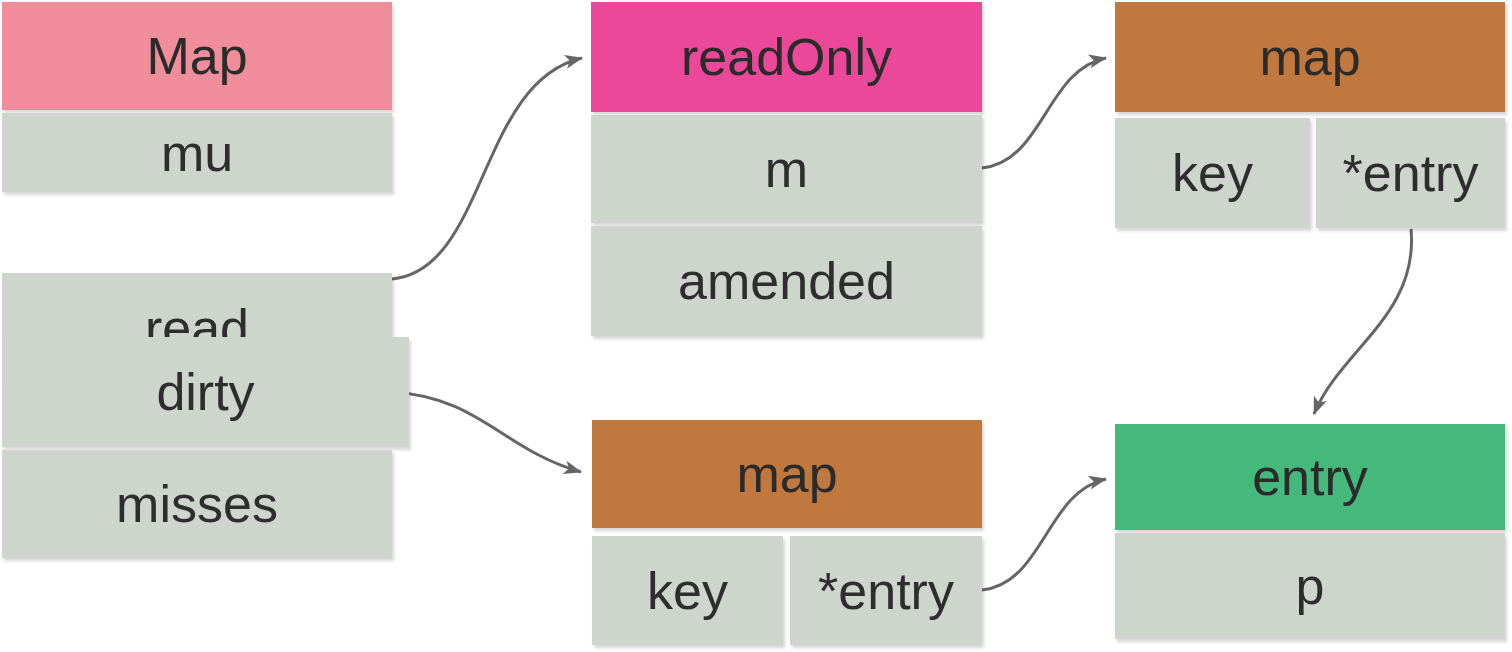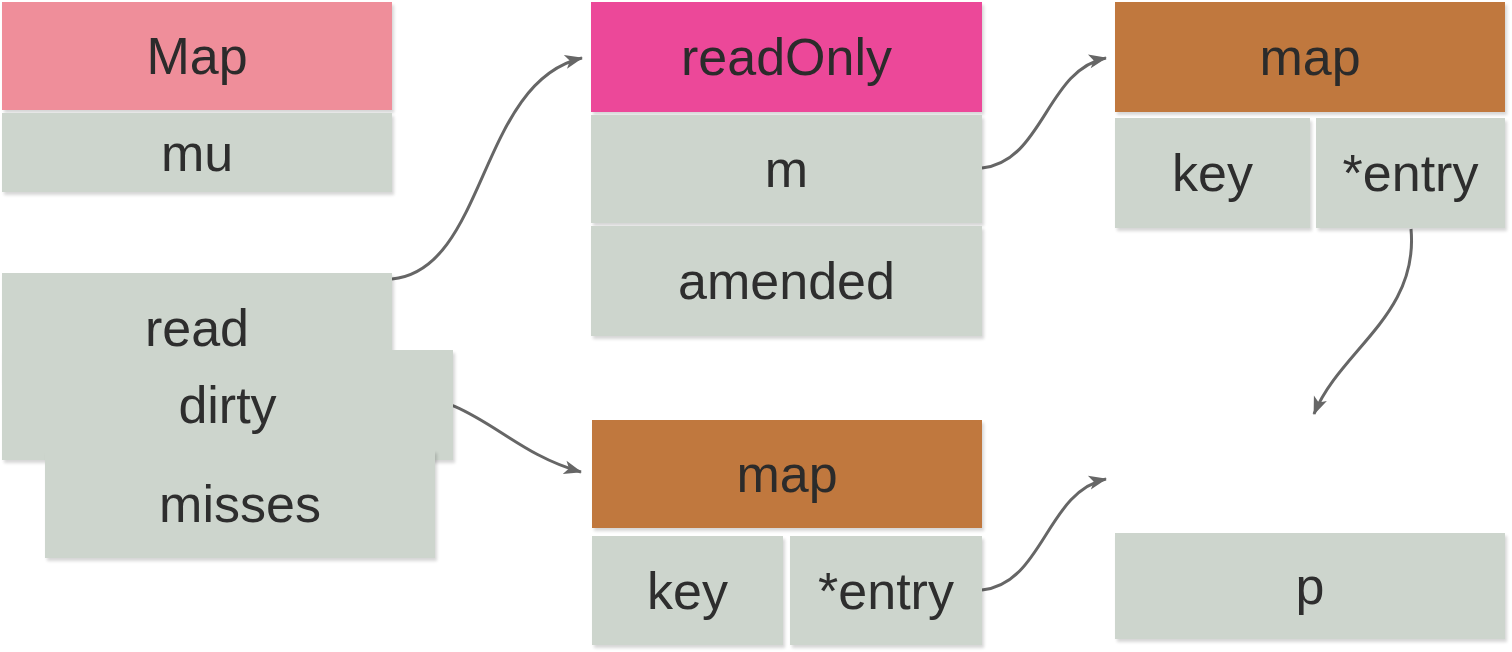--- a/index.html
+++ b/index.html
@@ -24,22 +24,22 @@
     text-align: center;
   }
   .header { color: #2b2b2b; }
   #edges { position: absolute; left: 0; top: 0; width: 1512px; height: 652px; pointer-events: none; }
   .edge { fill: none; stroke: #666666; stroke-width: 3; }
 
   
   #n-map-h  { left: 2px;   top: 2px;   width: 390px; height: 108px; }
   #n-map-f0 { left: 2px;   top: 113px; width: 390px; height: 79px; }
   #n-map-f1 { left: 2px;   top: 225px; width: 390px; height: 109px; margin-top: 48px; }
-  #n-map-f2 { left: 2px;   top: 350px; width: 451px; height: 110px; }
-  #n-map-f3 { left: 2px;   top: 450px; width: 390px; height: 108px; margin-left: 43px; }
+  #n-map-f2 { left: 2px;   top: 337px; width: 407px; height: 110px; }
+  #n-map-f3 { left: 2px;   top: 450px; width: 390px; height: 108px; }
 
   
   #n-ro-h  { left: 591px; top: 2px;   width: 391px; height: 110px; }
   #n-ro-f0 { left: 591px; top: 115px; width: 391px; height: 108px; }
   #n-ro-f1 { left: 591px; top: 226px; width: 391px; height: 110px; }
 
   
   #n-mt-h  { left: 1115px; top: 2px;   width: 390px; height: 110px; }
   #n-mt-f0 { left: 1115px; top: 118px; width: 195px; height: 110px; }
   #n-mt-f1 { left: 1316px; top: 118px; width: 189px; height: 110px; }
@@ -82,15 +82,16 @@
   <div class="cell" id="n-ro-f1">amended</div>
 
   <div class="cell header" id="n-mt-h" style="background: rgb(192, 120, 62);">map</div>
   <div class="cell" id="n-mt-f0">key</div>
   <div class="cell" id="n-mt-f1">*entry</div>
 
   <div class="cell header" id="n-mb-h" style="background: rgb(192, 120, 62);">map</div>
   <div class="cell" id="n-mb-f0">key</div>
   <div class="cell" id="n-mb-f1">*entry</div>
 
+  <div class="cell header" id="n-en-h" style="background: rgb(69, 184, 123);">entry</div>
   <div class="cell" id="n-en-f0">p</div>
 
 </div>
 
 </body></html>

